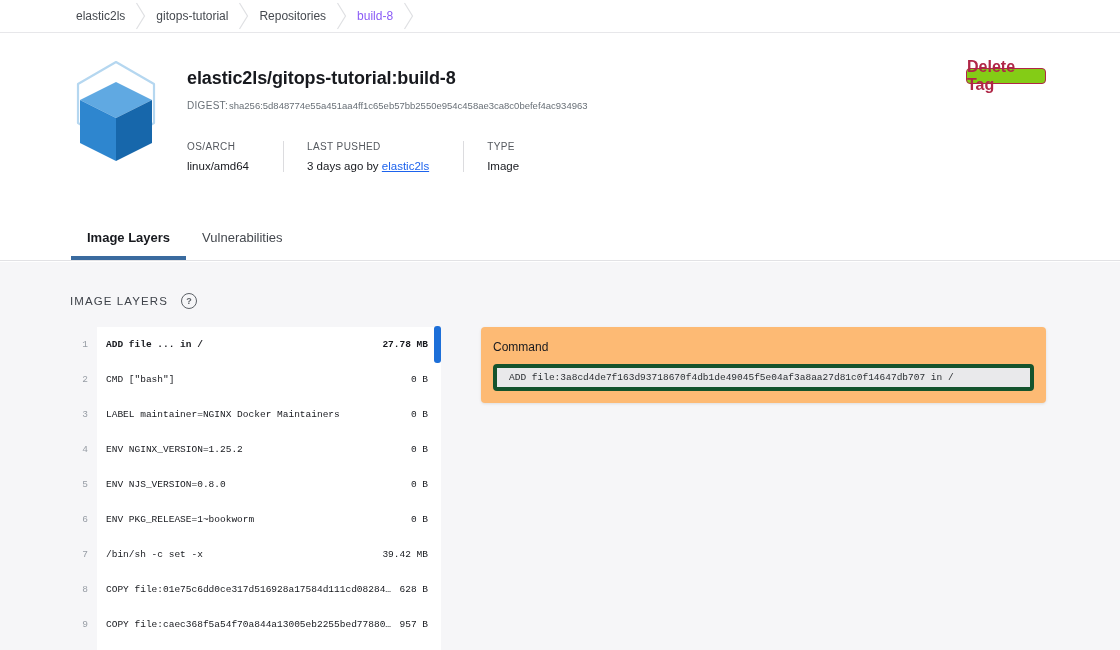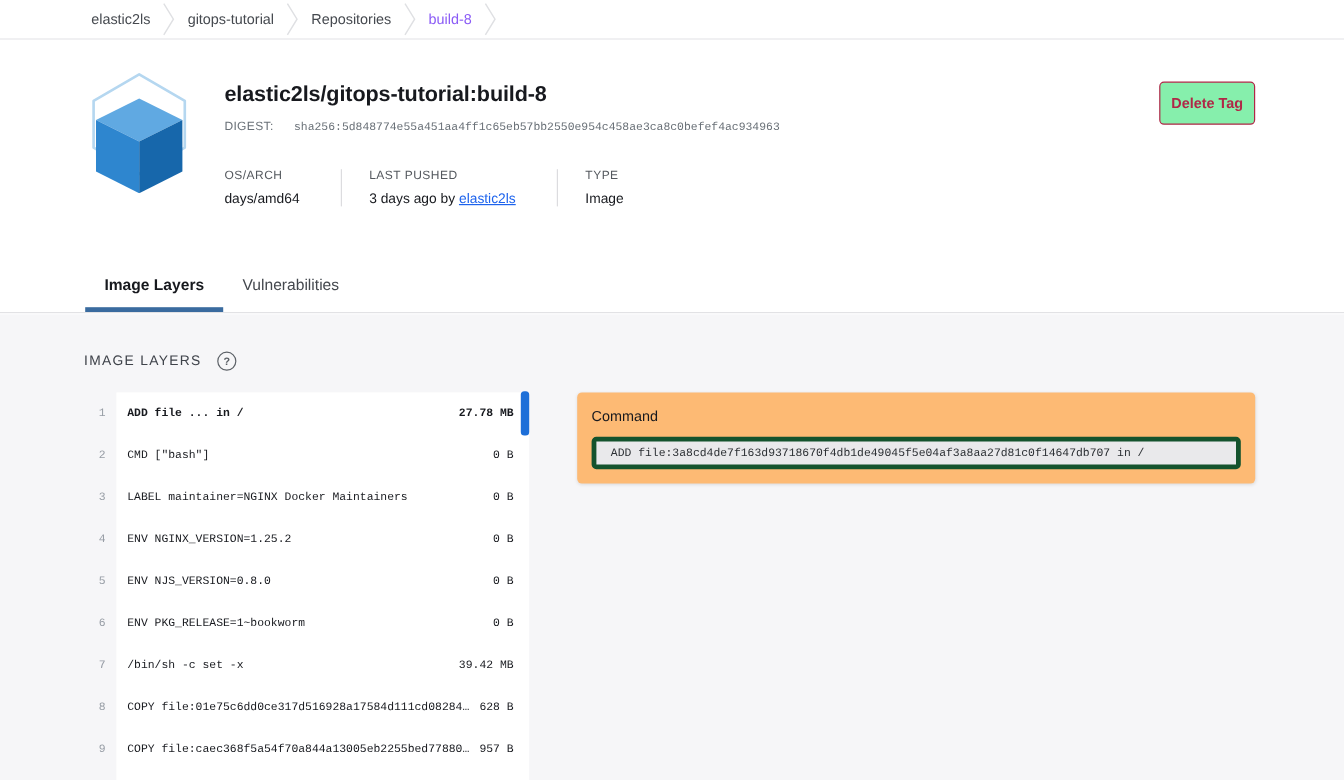--- a/index.html
+++ b/index.html
@@ -12,23 +12,23 @@
   .bc-item{display:flex;align-items:center;height:32px;}
   .bc-label{font-size:12px;color:#45494f;padding:0 10px;cursor:pointer;white-space:nowrap;}
   .bc-label.active{color:#8b5cf6;}
   .bc-sep{display:block;}
 
   
   .header-logo{position:absolute;left:64px;top:57px;width:102px;height:104px;}
   .page-title{position:absolute;left:187px;top:68px;font-size:18px;font-weight:700;color:#17191e;letter-spacing:-.1px;}
   .digest-row{position:absolute;left:187px;top:100px;display:flex;align-items:baseline;gap:1px;color:#697077;}
   .digest-label{font-size:10px;letter-spacing:.3px;}
-  .digest-value{font-family:Liberation Mono, monospace;font-size:9.5px;margin-left:16px;}
-  .delete-button{position:absolute;right:74px;top:68px;width:80px;height:36px;background:#86efac;
-                 border:1.5px solid #b02747;border-radius:4px;color:#b02747;font-size:12px;font-weight:700;
+  .digest-value{font-family:Liberation Sans, sans-serif;font-size:9.5px;}
+  .delete-button{position:absolute;right:74px;top:68px;width:80px;height:16px;background:#84cc16;
+                 border:1.5px solid #b02747;border-radius:4px;color:#b02747;font-size:16px;font-weight:700;
                  display:flex;align-items:center;justify-content:center;cursor:pointer;box-sizing:border-box;}
   .meta-row{position:absolute;left:187px;top:141px;display:flex;}
   .meta-col{padding-right:34px;margin-right:23px;border-right:1px solid #dcdcdf;}
   .meta-col:last-child{border-right:none;}
   .meta-label{font-size:10px;color:#54585e;letter-spacing:.4px;display:flex;align-items:center;gap:4px;white-space:nowrap;}
   .meta-value{margin-top:8px;font-size:11.5px;color:#17191e;white-space:nowrap;}
   .meta-link{color:#1d63ed;text-decoration:underline;cursor:pointer;}
   .meta-link:empty{display:none;}
   .meta-info{display:none;width:10px;height:10px;border-radius:50%;border:1px solid #6b7076;color:#6b7076;
              font-size:7px;font-weight:700;align-items:center;justify-content:center;line-height:1;}
@@ -121,21 +121,21 @@
   <div class="delete-button">Delete Tag</div>
 
   <div class="meta-row">
 
       <div class="meta-col">
         <div class="meta-label">
           <span>OS/ARCH</span>
 
         </div>
         <div class="meta-value">
-          <span>days/amd64</span>
+          <span>linux/amd64</span>
         </div>
       </div>
 
 
       <div class="meta-col">
         <div class="meta-label">
           <span>LAST PUSHED</span>
 
         </div>
         <div class="meta-value">

